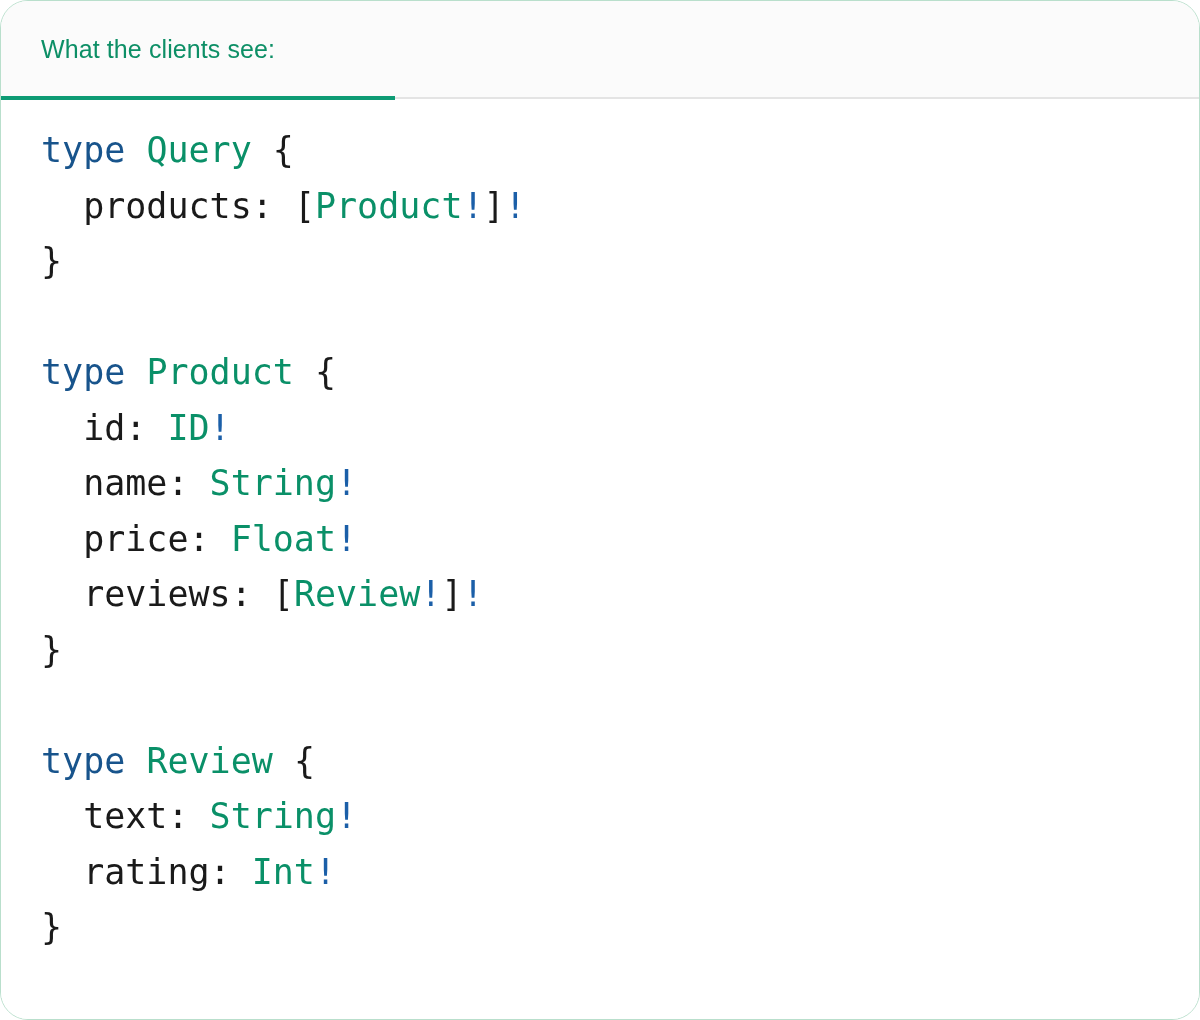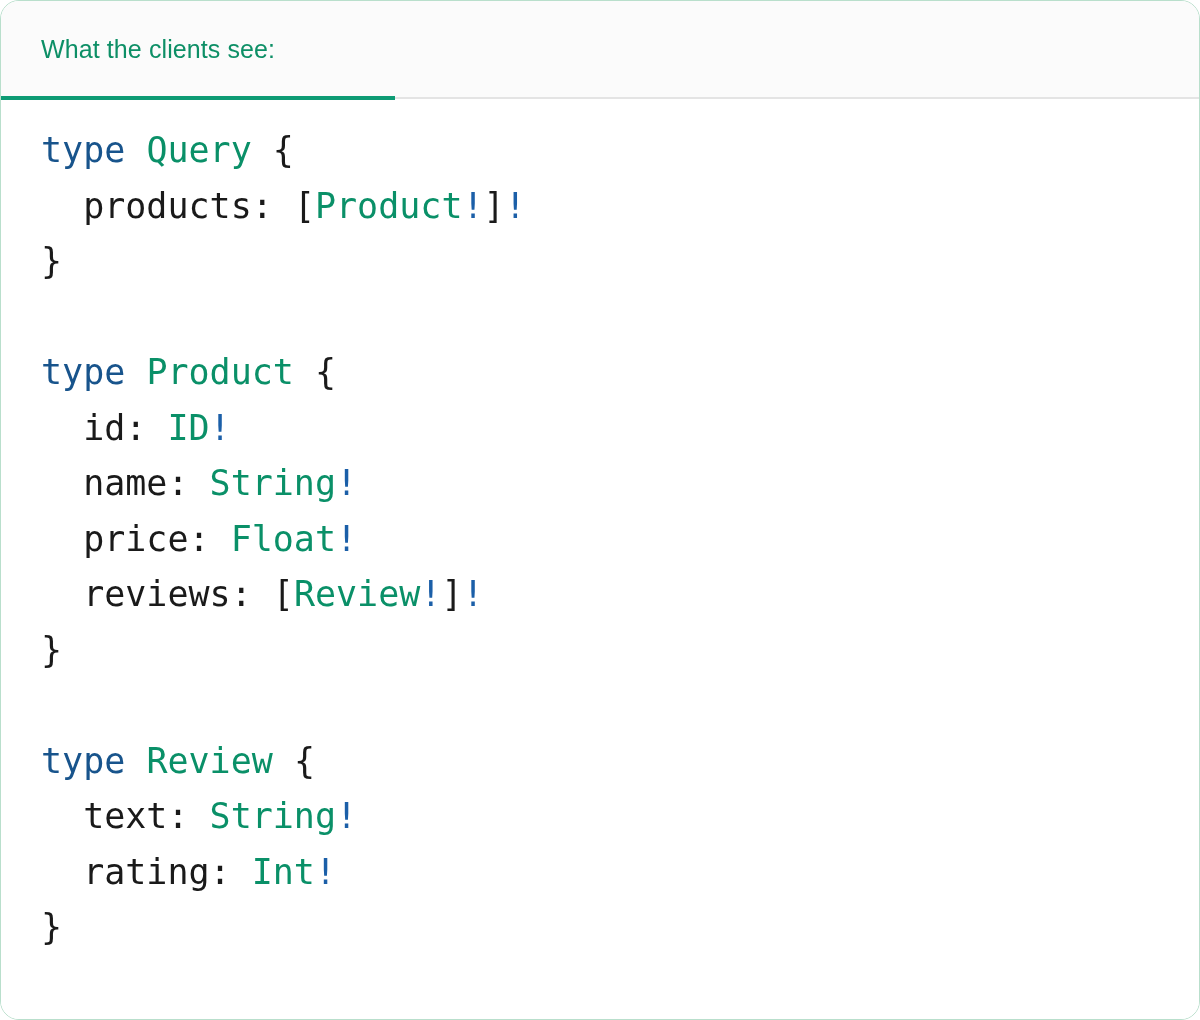--- a/index.html
+++ b/index.html
@@ -14,21 +14,21 @@
     overflow: hidden;
   }
 
   .card {
     position: relative;
     box-sizing: border-box;
     width: 1200px;
     height: 1020px;
     background: #ffffff;
     border: 1px solid #b9dfcc;
-    border-radius: 19px;
+    border-radius: 28px;
     overflow: hidden;
   }
 
   
   .tabbar {
     position: relative;
     box-sizing: border-box;
     height: 98px;
     background: #fbfbfb;
     border-bottom: 2px solid #e4e4e4;

